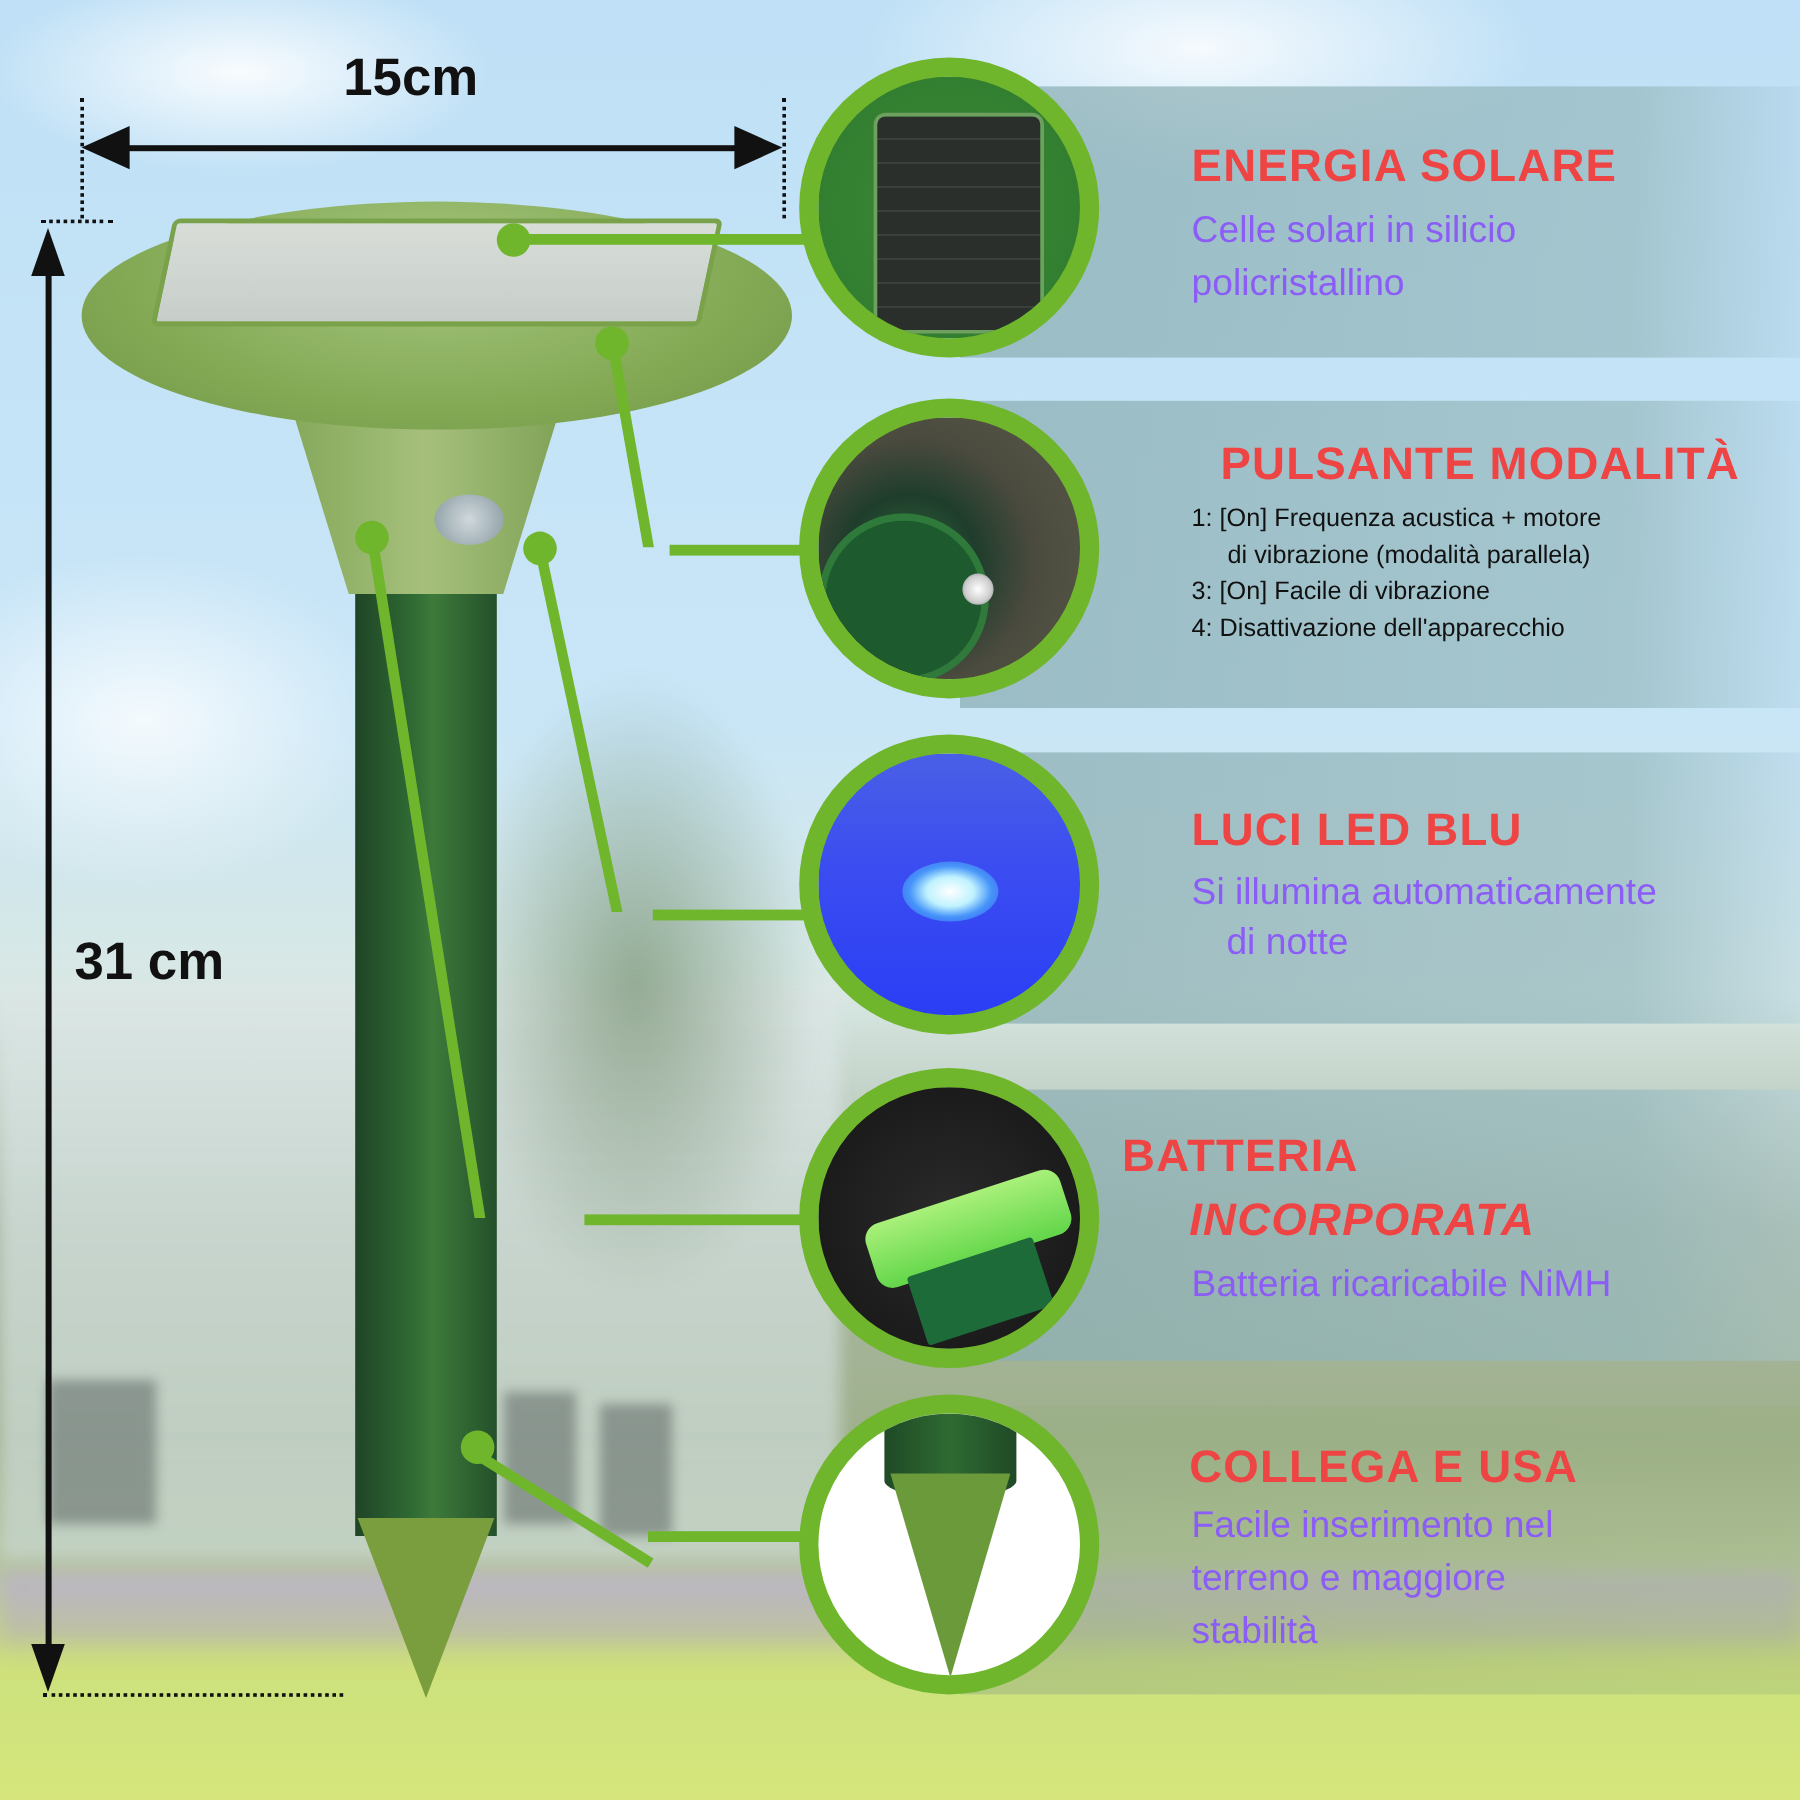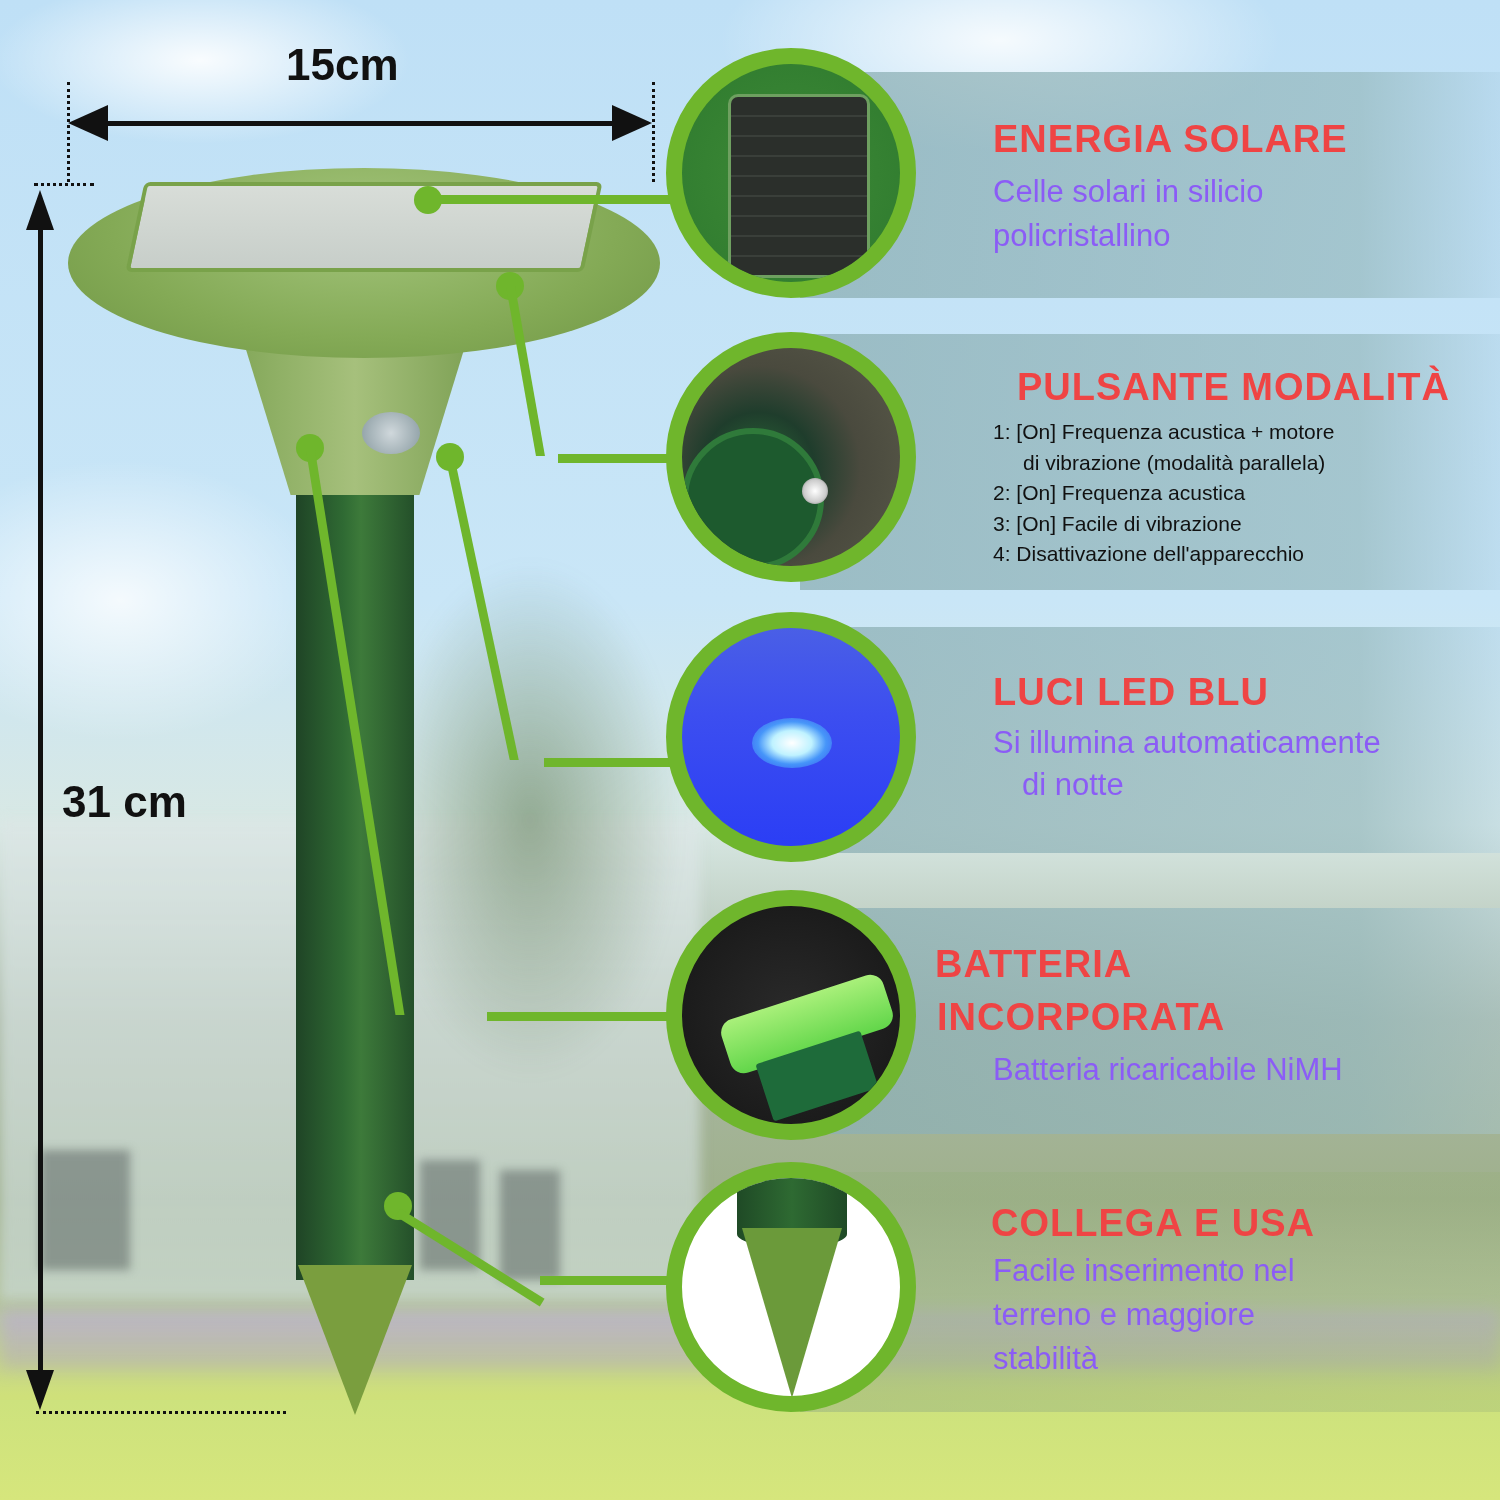--- a/index.html
+++ b/index.html
@@ -149,31 +149,30 @@
 </div>
 
 <div class="title" style="left:993px;top:120px;">ENERGIA SOLARE</div>
 <div class="desc" style="left:993px;top:170px;">Celle solari in silicio</div>
 <div class="desc" style="left:993px;top:214px;">policristallino</div>
 
 <div class="title" style="left:993px;top:368px;margin-left:24px;">PULSANTE MODALITÀ</div>
 <ul class="list" style="left:993px;top:417px;">
   <li>1: [On] Frequenza acustica + motore</li>
   <li class="indent">di vibrazione (modalità parallela)</li>
-  <li>2: [On] Frequenza acustica</li>
   <li>3: [On] Facile di vibrazione</li>
   <li>4: Disattivazione dell'apparecchio</li>
 </ul>
 
 <div class="title" style="left:993px;top:673px;">LUCI LED BLU</div>
 <div class="desc" style="left:993px;top:721px;">Si illumina automaticamente</div>
 <div class="desc" style="left:1022px;top:763px;">di notte</div>
 
 <div class="title" style="left:935px;top:945px;">BATTERIA</div>
-<div class="title" style="left:937px;top:998px;">INCORPORATA</div>
+<div class="title" style="left:991px;top:998px;font-style:italic;">INCORPORATA</div>
 <div class="desc" style="left:993px;top:1048px;">Batteria ricaricabile NiMH</div>
 
 <div class="title" style="left:991px;top:1204px;text-align:right;">COLLEGA E USA</div>
 <div class="desc" style="left:993px;top:1249px;">Facile inserimento nel</div>
 <div class="desc" style="left:993px;top:1293px;">terreno e maggiore</div>
 <div class="desc" style="left:993px;top:1337px;">stabilità</div>
 
 <div class="dim-label" style="left:286px;top:40px;">15cm</div>
 <div class="dash-v" style="left:67px;top:82px;height:100px;"></div>
 <div class="dash-v" style="left:652px;top:82px;height:100px;"></div>

